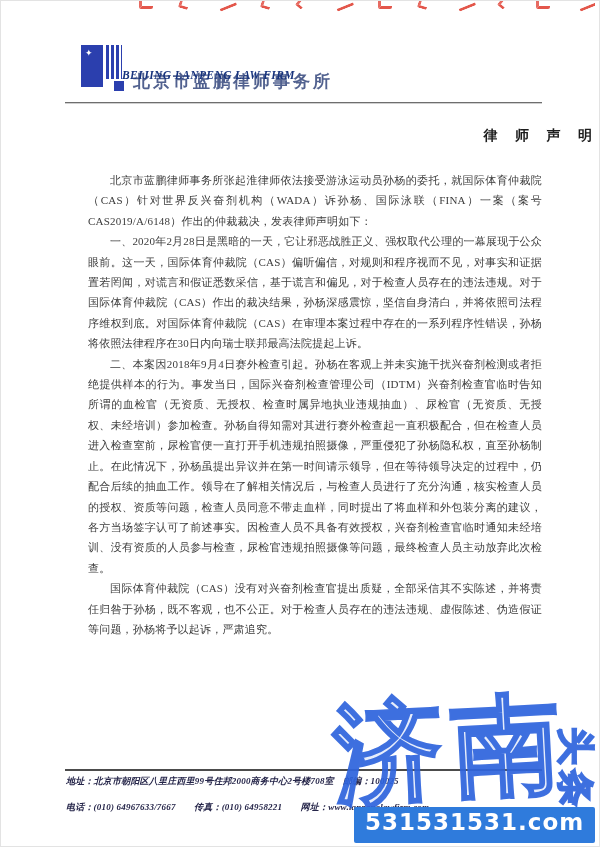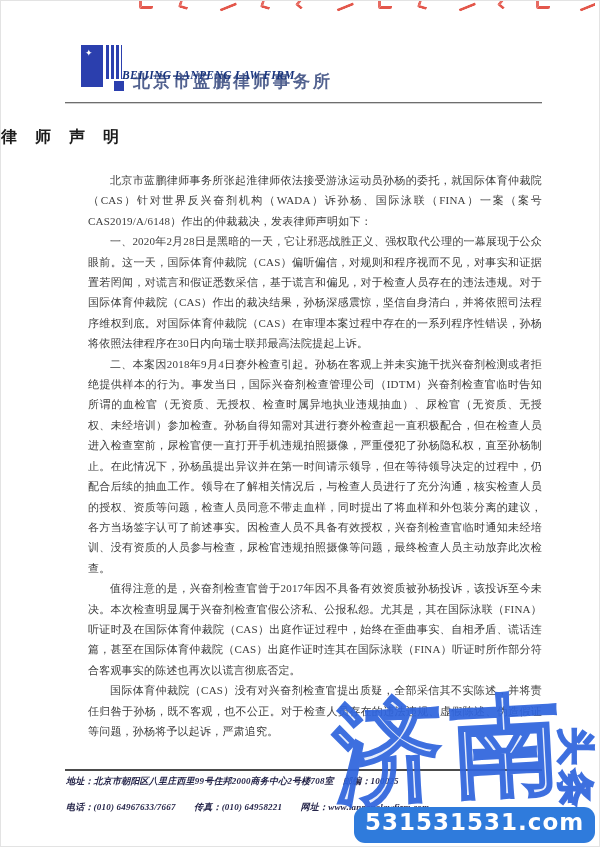--- a/index.html
+++ b/index.html
@@ -23,43 +23,43 @@
   .logo .block { position:absolute; left:0; top:0; width:22px; height:42px; background:#2b3fae; }
   .logo .star { position:absolute; left:4px; top:4px; color:#ffffff; font-size:9px; line-height:9px; font-family:"DejaVu Sans",sans-serif; }
   .logo .stripes { position:absolute; left:25px; top:0; width:16px; height:34px;
     background:repeating-linear-gradient(90deg,#2b3fae 0 3px,#ffffff 3px 5px); }
   .logo .foot { position:absolute; left:33px; top:36px; width:10px; height:10px; background:#2b3fae; }
   .firm-cn { position:absolute; left:132px; top:52px; font-size:17px; font-weight:bold; letter-spacing:3px; color:#51618f;margin-top:17px; }
   .firm-en { position:absolute; left:121px; top:68px; font-size:11.5px; font-weight:bold; font-style:italic; color:#17337d; letter-spacing:.4px; }
   .header-rule { position:absolute; left:64px; top:101px; width:477px; height:2px; background:#6e6e6e; border-bottom:1px solid #cfcfcf; }
 
   
-  .doc-title { position:absolute; left:0; top:126px; width:100%; text-align:left;
-    font-size:16px; font-weight:bold; color:#1c1c1c; letter-spacing:7px; }
+  .doc-title { position:absolute; left:0; top:126px; width:100%; text-align:right;
+    font-size:14px; font-weight:bold; color:#1c1c1c; letter-spacing:7px; }
   .doc-body { position:absolute; left:63px; top:169px; width:478px; }
   .doc-body p { font-size:11px; line-height:20.4px; text-align:justify; text-indent:2em; color:#3c3c3c; letter-spacing:.2px;margin-left:24px; }
 
   
   .footer-rule { position:absolute; left:64px; top:768px; width:477px; height:2px; background:#4c4c4c; }
   .footer-line { position:absolute; left:65px; width:480px; font-size:9px; font-weight:bold; font-style:italic; color:#26264a; letter-spacing:.2px; }
   .footer-line.l1 { top:774px; }
   .footer-line.l2 { top:800px; }
 
   
   .wm-big { position:absolute; left:333px; top:694px; font-family:"DejaVu Sans",sans-serif;
     font-size:108px; font-weight:bold; letter-spacing:10px; line-height:1;
     color:rgba(80,125,230,.14); -webkit-text-stroke:2.5px rgba(47,100,220,.92);
     transform:rotate(-3deg); z-index:5; pointer-events:none; }
   .wm-side { position:absolute; right:1px; top:724px; width:44px; z-index:5; }
   .wm-side .ch { width:42px; height:42px; font-family:"DejaVu Sans",sans-serif; font-size:37px; font-weight:bold;
     color:rgba(80,125,230,.14); -webkit-text-stroke:2px rgba(47,100,220,.92);
     transform:rotate(90deg); text-align:center; line-height:42px; }
   .wm-badge { position:absolute; left:353px; top:806px; z-index:6;
     background:#2f7bdc; color:#ffffff; font-family:"DejaVu Sans",sans-serif;
-    font-size:23px; font-weight:bold; padding:2px 11px 8px 11px; letter-spacing:1px; border-radius:11px; }
+    font-size:23px; font-weight:bold; padding:2px 11px 8px 11px; letter-spacing:1px; border-radius:2px; }
 </style>
 </head>
 <body>
 
 <div id="page">
 
   <div class="red-frags">
     <span></span>
     <span></span>
     <span></span>
@@ -82,21 +82,20 @@
   </div>
   <div class="firm-cn">北京市蓝鹏律师事务所</div>
   <div class="firm-en">BEIJING LANPENG LAW FIRM</div>
   <div class="header-rule"></div>
 
   <div class="doc-title">律 师 声 明</div>
   <div class="doc-body">
     <p>北京市蓝鹏律师事务所张起淮律师依法接受游泳运动员孙杨的委托，就国际体育仲裁院（CAS）针对世界反兴奋剂机构（WADA）诉孙杨、国际泳联（FINA）一案（案号 CAS2019/A/6148）作出的仲裁裁决，发表律师声明如下：</p>
     <p>一、2020年2月28日是黑暗的一天，它让邪恶战胜正义、强权取代公理的一幕展现于公众眼前。这一天，国际体育仲裁院（CAS）偏听偏信，对规则和程序视而不见，对事实和证据置若罔闻，对谎言和假证悉数采信，基于谎言和偏见，对于检查人员存在的违法违规。对于国际体育仲裁院（CAS）作出的裁决结果，孙杨深感震惊，坚信自身清白，并将依照司法程序维权到底。对国际体育仲裁院（CAS）在审理本案过程中存在的一系列程序性错误，孙杨将依照法律程序在30日内向瑞士联邦最高法院提起上诉。</p>
     <p>二、本案因2018年9月4日赛外检查引起。孙杨在客观上并未实施干扰兴奋剂检测或者拒绝提供样本的行为。事发当日，国际兴奋剂检查管理公司（IDTM）兴奋剂检查官临时告知所谓的血检官（无资质、无授权、检查时属异地执业违规抽血）、尿检官（无资质、无授权、未经培训）参加检查。孙杨自得知需对其进行赛外检查起一直积极配合，但在检查人员进入检查室前，尿检官便一直打开手机违规拍照摄像，严重侵犯了孙杨隐私权，直至孙杨制止。在此情况下，孙杨虽提出异议并在第一时间请示领导，但在等待领导决定的过程中，仍配合后续的抽血工作。领导在了解相关情况后，与检查人员进行了充分沟通，核实检查人员的授权、资质等问题，检查人员同意不带走血样，同时提出了将血样和外包装分离的建议，各方当场签字认可了前述事实。因检查人员不具备有效授权，兴奋剂检查官临时通知未经培训、没有资质的人员参与检查，尿检官违规拍照摄像等问题，最终检查人员主动放弃此次检查。</p>
-    <p>值得注意的是，兴奋剂检查官曾于2017年因不具备有效资质被孙杨投诉，该投诉至今未决。本次检查明显属于兴奋剂检查官假公济私、公报私怨。尤其是，其在国际泳联（FINA）听证时及在国际体育仲裁院（CAS）出庭作证过程中，始终在歪曲事实、自相矛盾、谎话连篇，甚至在国际体育仲裁院（CAS）出庭作证时连其在国际泳联（FINA）听证时所作部分符合客观事实的陈述也再次以谎言彻底否定。</p>
     <p>国际体育仲裁院（CAS）没有对兴奋剂检查官提出质疑，全部采信其不实陈述，并将责任归咎于孙杨，既不客观，也不公正。对于检查人员存在的违法违规、虚假陈述、伪造假证等问题，孙杨将予以起诉，严肃追究。</p>
   </div>
 
   <div class="footer-rule"></div>
   <div class="footer-line l1">地址：北京市朝阳区八里庄西里99号住邦2000商务中心2号楼708室　邮编：100025</div>
   <div class="footer-line l2">电话：(010) 64967633/7667　　传真：(010) 64958221　　网址：www.lanpenglawfirm.com</div>
 
   <div class="wm-big">济南</div>
   <div class="wm-side">
     <div class="ch">头</div>

